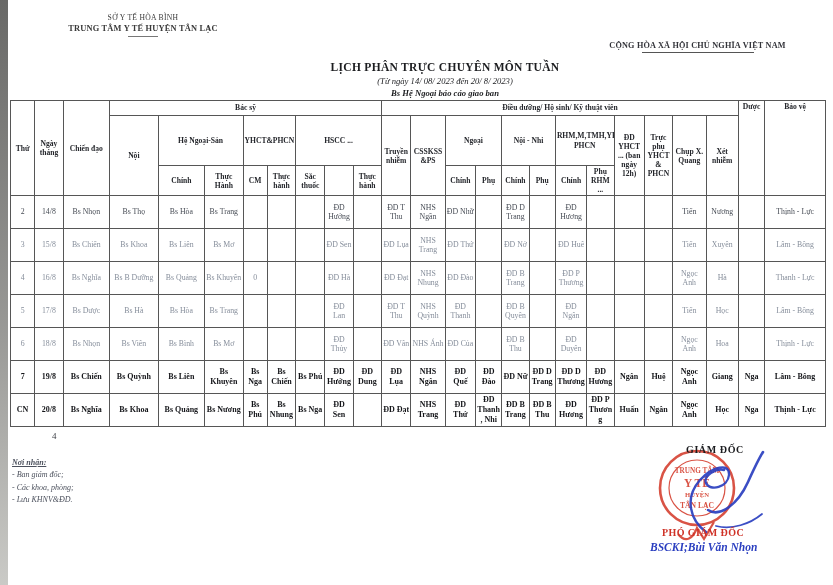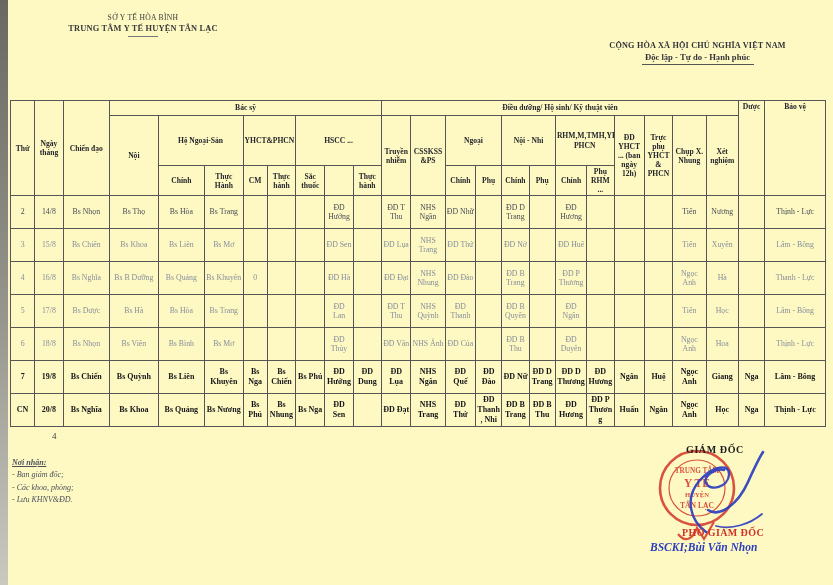--- a/index.html
+++ b/index.html
@@ -1,17 +1,17 @@
 <!DOCTYPE html>
 <html><head>
 <meta charset="utf-8">
 <style>
   html,body{margin:0;padding:0;}
   body{width:833px;height:585px;background:#e9e9e7;font-family:"Liberation Serif",serif;}
-  .page{position:relative;width:833px;height:585px;background:#fef9c3;overflow:hidden;}
+  .page{position:relative;width:833px;height:585px;background:#ffffff;overflow:hidden;}
   .scan-strip{position:absolute;left:0;top:0;width:8px;height:585px;
     background:linear-gradient(180deg,#585856 0%,#8c8c89 55%,#c4c4c0 100%);opacity:.9;}
   
   .org-block{position:absolute;left:58px;top:13px;width:170px;text-align:center;color:#3a3a3a;}
   .org-line1{font-size:7.6px;letter-spacing:.3px;}
   .org-line2{font-size:8.4px;font-weight:bold;margin-top:2px;letter-spacing:.2px;}
   .org-dash{width:30px;border-top:1px solid #777;margin:3px auto 0;}
   .motto-block{position:absolute;left:590px;top:13px;width:215px;text-align:center;color:#33343a;margin-top:28px;}
   .motto-line1{font-size:8.2px;font-weight:bold;letter-spacing:.2px;}
   .motto-line2{font-size:8.6px;font-weight:bold;margin-top:2px;}
@@ -36,42 +36,46 @@
   tr.r-faint{color:#868e9b;}
   tr.r-bold{color:#141519;font-weight:bold;}
   tr.r-bold td{font-size:8px;}
   .page-num{position:absolute;left:52px;top:431px;font-size:9px;color:#3c3f46;}
   
   .recipients{position:absolute;left:12px;top:457px;color:#4b505c;font-size:8px;font-style:italic;line-height:1.55;}
   .recipients-title{font-weight:bold;text-decoration:underline;}
   
   .sig-svg{position:absolute;left:620px;top:440px;}
   .giam-doc{position:absolute;left:686px;top:444px;font-size:10px;font-weight:bold;color:#1b1c1f;letter-spacing:.6px;}
-  .pho-giam-doc{position:absolute;left:682px;top:527px;font-size:10px;font-weight:bold;letter-spacing:.4px;}
+  .pho-giam-doc{position:absolute;left:662px;top:527px;font-size:10px;font-weight:bold;letter-spacing:.4px;}
   .signer{position:absolute;left:650px;top:541px;font-size:11.5px;font-weight:bold;font-style:italic;}
   .stamp-text{font-family:"Liberation Serif",serif;font-weight:bold;text-anchor:middle;}
 </style>
 </head>
 <body>
 
 <div class="page">
   <div class="scan-strip"></div>
 
   <div class="org-block">
     <div class="org-line1">SỞ Y TẾ HÒA BÌNH</div>
     <div class="org-line2">TRUNG TÂM Y TẾ HUYỆN TÂN LẠC</div>
     <div class="org-dash"></div>
   </div>
 
   <div class="motto-block">
     <div class="motto-line1">CỘNG HÒA XÃ HỘI CHỦ NGHĨA VIỆT NAM</div>
-    <div class="motto-line2">Độc lập - Tự do - Hạnh phúc</div>
     <div class="motto-rule"></div>
   </div>
 
+  <div class="title-block">
+    <div class="doc-title">LỊCH PHÂN TRỰC CHUYÊN MÔN TUẦN</div>
+    <div class="doc-subtitle">(Từ ngày 14/ 08/ 2023 đến 20/ 8/ 2023)</div>
+    <div class="doc-note">Bs Hệ Ngoại báo cáo giao ban</div>
+  </div>
 
   <div class="tbl-wrap">
     <table>
       <colgroup>
         <col style="width:24px">
           <col style="width:28px">
           <col style="width:46px">
           <col style="width:48px">
         <col style="width:46px">
           <col style="width:38px">
@@ -110,22 +114,22 @@
           <th colspan="2">Hệ Ngoại-Sản</th>
           <th colspan="2">YHCT&amp;PHCN</th>
           <th colspan="3">HSCC ...</th>
           <th rowspan="2">Truyền nhiễm</th>
           <th rowspan="2">CSSKSS &amp;PS</th>
           <th colspan="2">Ngoại</th>
           <th colspan="2">Nội - Nhi</th>
           <th colspan="2">RHM,M,TMH,YHCT-PHCN</th>
           <th rowspan="2">ĐD YHCT ... (ban ngày 12h)</th>
           <th rowspan="2">Trực phụ YHCT &amp; PHCN</th>
-          <th rowspan="2">Chụp X. Nhung</th>
-          <th rowspan="2">Xét nghiệm</th>
+          <th rowspan="2">Chụp X. Quang</th>
+          <th rowspan="2">Xét nhiễm</th>
         </tr>
         <tr class="hrow-c">
           <th>Chính</th>
           <th>Thực Hành</th>
           <th>CM</th>
           <th>Thực hành</th>
           <th>Sắc thuốc</th>
           <th></th>
           <th>Thực hành</th>
           <th>Chính</th>

